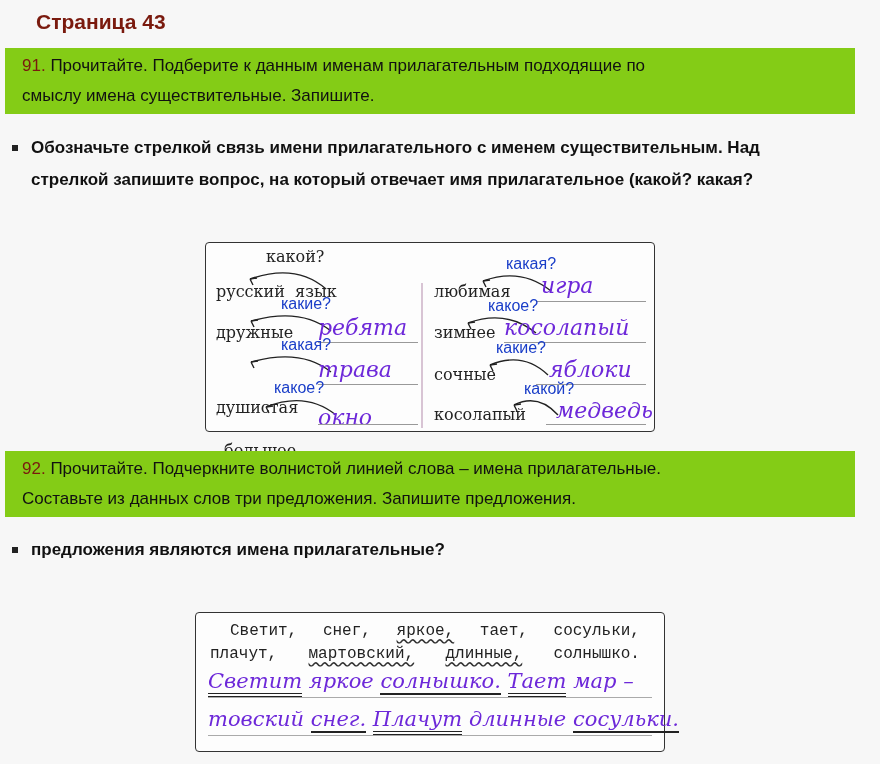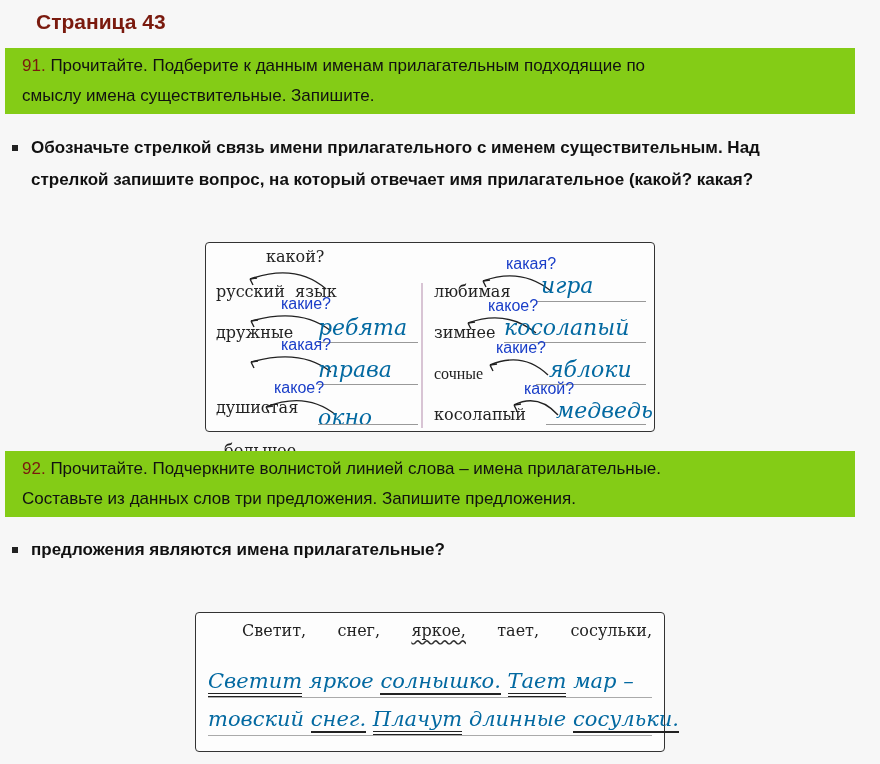--- a/index.html
+++ b/index.html
@@ -38,25 +38,25 @@
   }
   .divider {
     position: absolute; left: 215px; top: 40px; width: 2px; height: 145px;
     background: #d8c4d4;
   }
   .pair { position: absolute; white-space: nowrap; }
   .q { position: absolute; font-family: "Liberation Sans", sans-serif; font-size: 16px; color: #1a3ec8; }
   .q.print { font-family: "DejaVu Serif", serif; color: #222; }
   .hw {
     position: absolute; font-family: "DejaVu Serif", serif; font-style: italic;
-    font-size: 22px; color: #0369a1; white-space: nowrap;
+    font-size: 22px; color: #6d28d9; white-space: nowrap;
   }
   .uline { position: absolute; height: 1px; background: #999; }
   .arc { position: absolute; }
-  .words { position: absolute; left: 12px; width: 100%; text-align: justify; padding: 0 24px 0 14px; box-sizing: border-box; line-height: 24px; }
+  .words { position: absolute; left: 0; width: 100%; text-align: justify; padding: 0 24px 0 14px; box-sizing: border-box; line-height: 24px; font-family: Liberation Mono, monospace; }
   .wavy { text-decoration: underline wavy #333; text-underline-offset: 3px; }
   .hwline { position: absolute; left: 12px; right: 12px; height: 1px; background: #aaa; }
   .dbl { border-bottom: 4px double #222; }
 </style>
 </head>
 <body>
 
 <div class="page-title">Страница 43</div>
 
 <div class="task-block" style="top:48px;">
@@ -123,21 +123,21 @@
     </svg>
   <span class="pair" style="left:228px; top:80px;">зимнее</span>
   <span class="hw" style="left:298px; top:72px;">косолапый</span>
   <div class="uline" style="left:298px; top:99px; width:142px;"></div>
 
   <span class="q" style="left:290px; top:96px;">какие?</span>
   <svg class="arc" style="left:262px; top:108px;" width="100" height="26">
       <path d="M80 24 Q55 0 22 14" fill="none" stroke="#222" stroke-width="1.4"></path>
       <path d="M22 14 l7 -1 m-7 1 l3 6" stroke="#222" stroke-width="1.4" fill="none"></path>
     </svg>
-  <span class="pair" style="left:228px; top:122px;font-family:Liberation Serif, serif;">сочные</span>
+  <span class="pair" style="left:228px; top:122px;">сочные</span>
   <span class="hw" style="left:343px; top:114px;">яблоки</span>
   <div class="uline" style="left:330px; top:141px; width:110px;"></div>
 
   <span class="q" style="left:318px; top:137px;">какой?</span>
   <svg class="arc" style="left:292px; top:150px;" width="80" height="24">
       <path d="M60 22 Q40 0 16 12" fill="none" stroke="#222" stroke-width="1.4"></path>
       <path d="M16 12 l7 -1 m-7 1 l3 6" stroke="#222" stroke-width="1.4" fill="none"></path>
     </svg>
   <span class="pair" style="left:228px; top:162px;">косолапый</span>
   <span class="hw" style="left:350px; top:155px;">медведь</span>
@@ -155,20 +155,26 @@
 </div>
 
 <div class="img-box" style="left:195px; top:612px; width:470px; height:140px;">
   <div class="words" style="top:6px; padding-left:34px; display:flex; justify-content:space-between;">
     <span>Светит,</span>
     <span>снег,</span>
     <span class="wavy">яркое,</span>
     <span>тает,</span>
     <span>сосульки,</span>
   </div>
+  <div class="words" style="top:29px; display:flex; justify-content:space-between;">
+    <span>плачут,</span>
+    <span class="wavy">мартовский,</span>
+    <span class="wavy">длинные,</span>
+    <span>солнышко.</span>
+  </div>
 
   <div class="hwline" style="top:84px;"></div>
   <div class="hw" style="left:12px; top:56px; font-size:21px;">
     <span class="dbl">Светит</span>
     <span>яркое</span>
     <span class="dbl" style="border-bottom:2px solid #222;">солнышко.</span>
     <span class="dbl">Тает</span>
     <span>мар –</span>
   </div>
 

